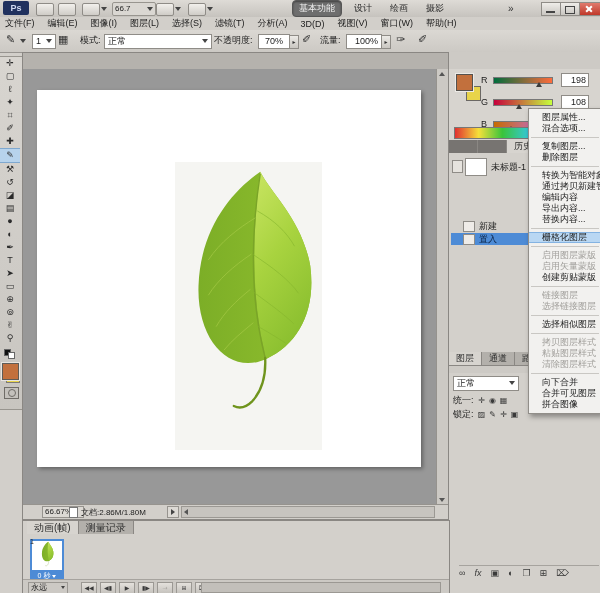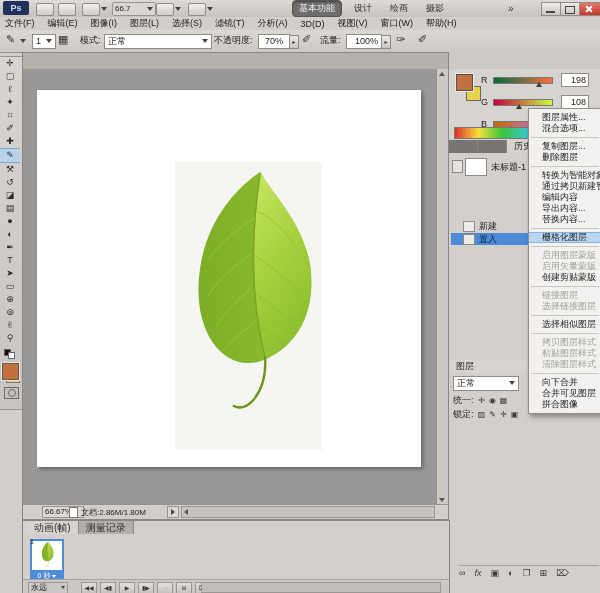--- a/index.html
+++ b/index.html
@@ -97,21 +97,21 @@
   #snaprow{left:2px;top:4px;width:148px;height:20px;}
   #snapcheck{left:1px;top:3px;width:9px;height:11px;border:1px solid #8f8c87;background:#e6e3de;}
   #snapthumb{left:14px;top:1px;width:20px;height:16px;background:#fff;border:1px solid #8f8c87;}
   #snaplabel{left:40px;top:4px;}
   .hrow{position:absolute;left:2px;width:148px;height:12px;line-height:12px;margin-top:40px;}
   .hrow .hicon{position:absolute;left:12px;top:1px;width:10px;height:9px;background:#efece8;border:1px solid #8f8c87;}
   .hrow .hlabel{position:absolute;left:28px;}
   .hrow.selrow{background:#4d8bd6;}
   .hrow.selrow .hlabel{color:#0c2446;}
   
-  #layertabs{top:308px;flex-direction:column;}
+  #layertabs{top:300px;}
   #layerbody{left:0;top:321px;width:152px;height:220px;background:#d3d0cb;}
   #blendsel{left:4px;top:3px;width:58px;height:13px;background:#fff;border:1px solid #8f8c87;line-height:13px;padding:0 3px;}
   #blendsel .caret{float:right;margin-top:4px;}
   #unifyrow{left:4px;top:21px;height:11px;}
   #lockrow{left:4px;top:35px;height:12px;}
   .tinyic{display:inline-block;width:11px;font-size:8px;color:#3a3a3a;text-align:center;}
   #layer-rows{left:0;top:50px;width:152px;}
   .lrow{position:relative;width:152px;height:27px;border-bottom:1px solid #bcb9b4;display:flex;align-items:center;}
   .lrow.lsel{background:#2f6fce;color:#f4f7ff;}
   .eyebox{width:14px;height:27px;border-right:1px solid #aaa7a2;display:flex;align-items:center;justify-content:center;flex:0 0 14px;}

